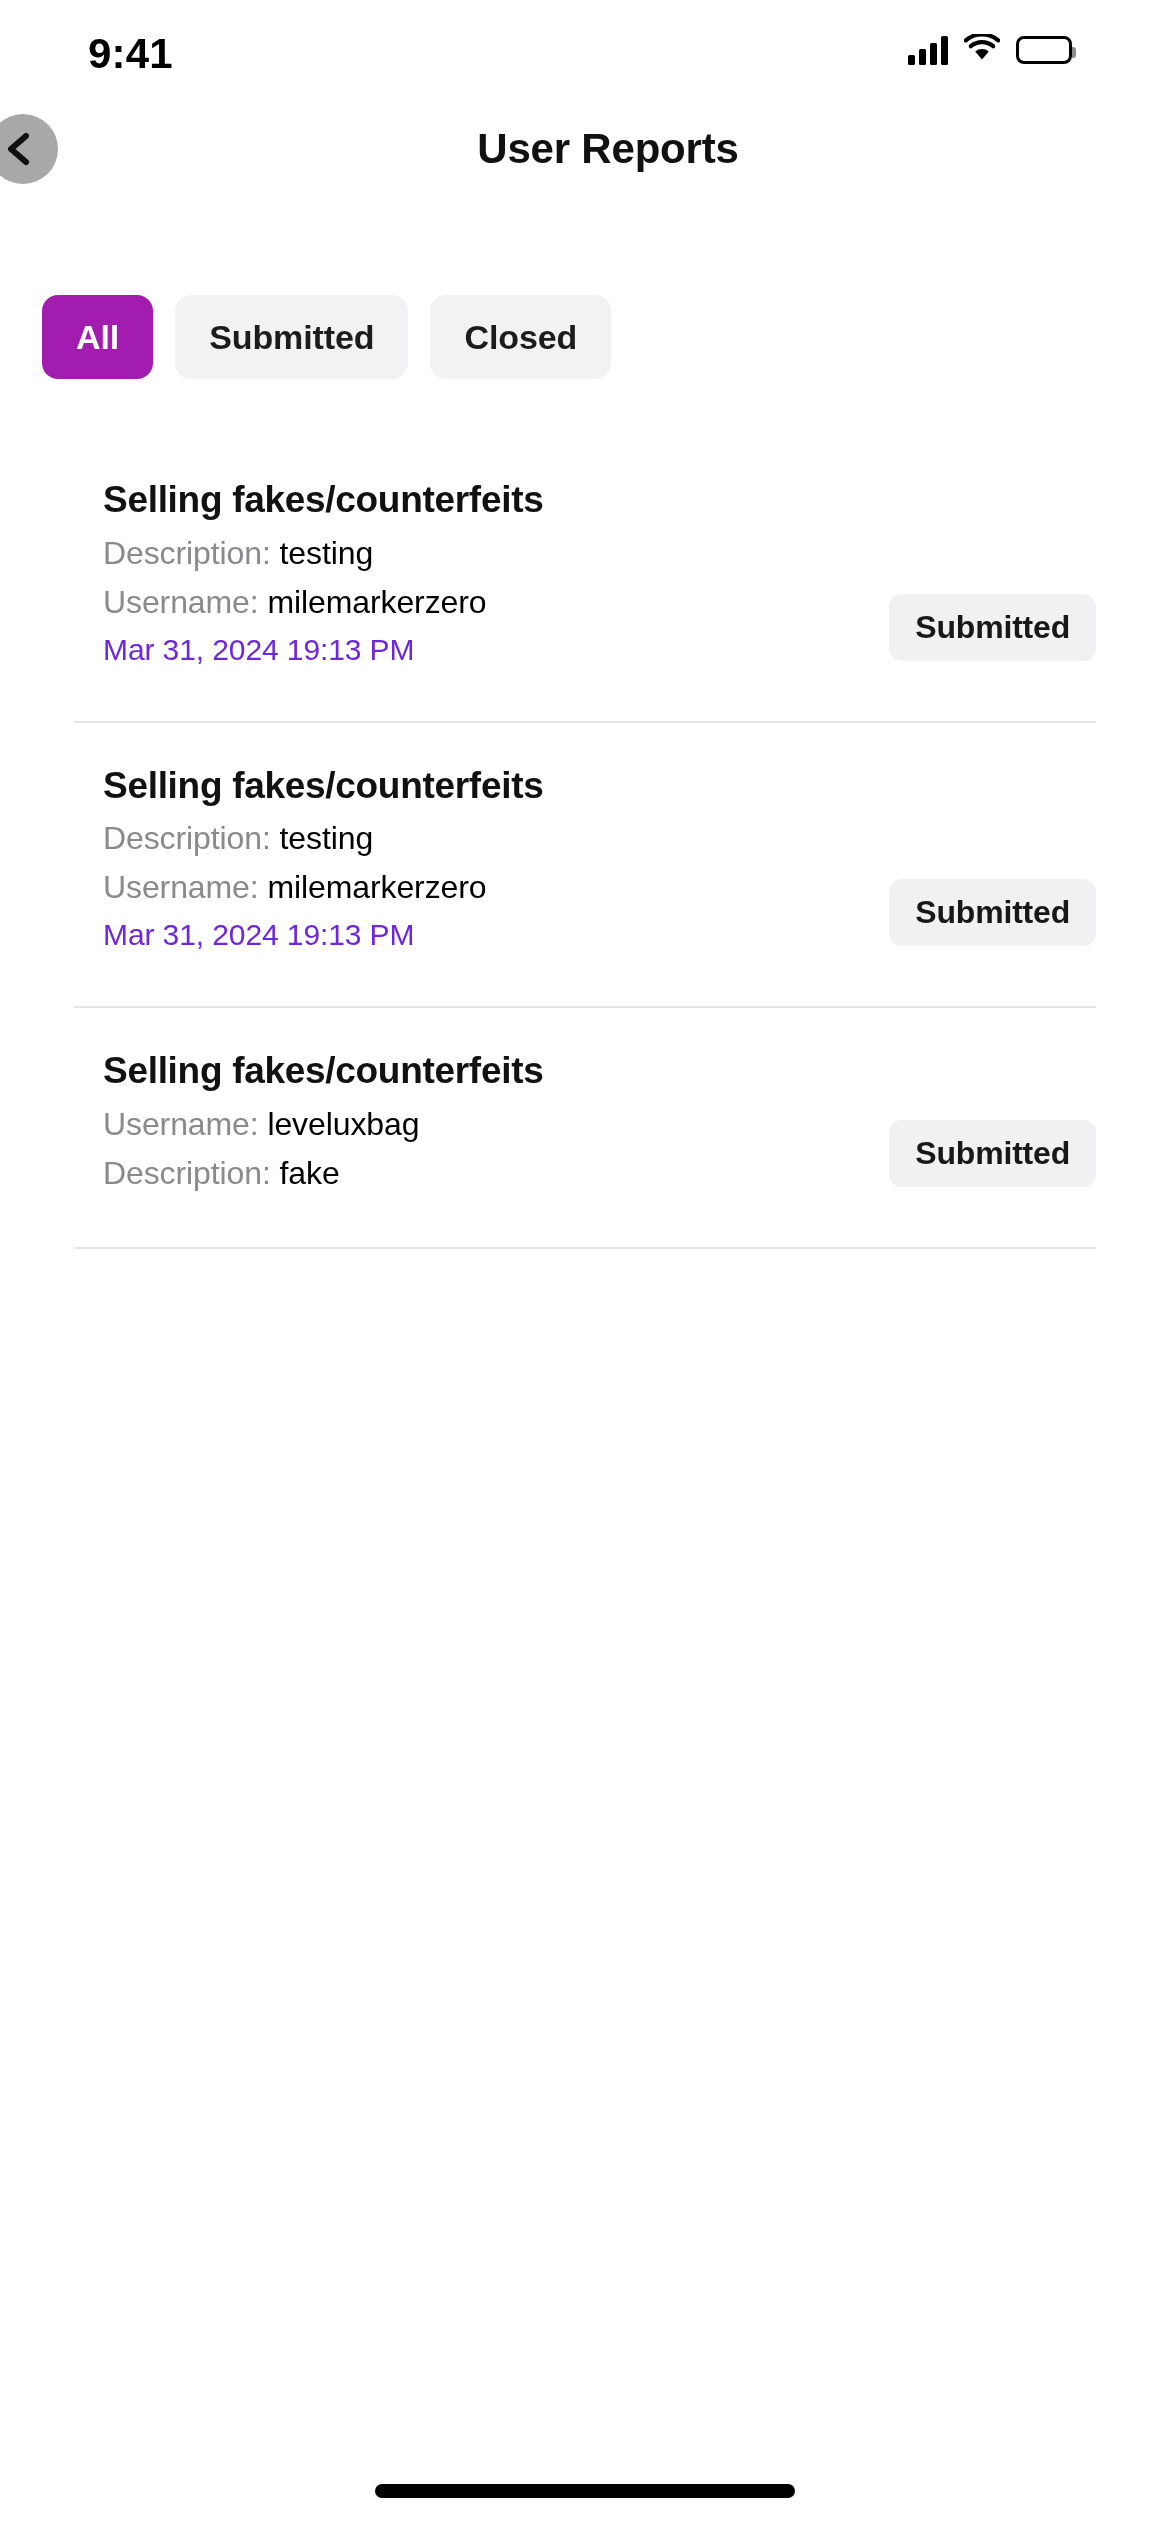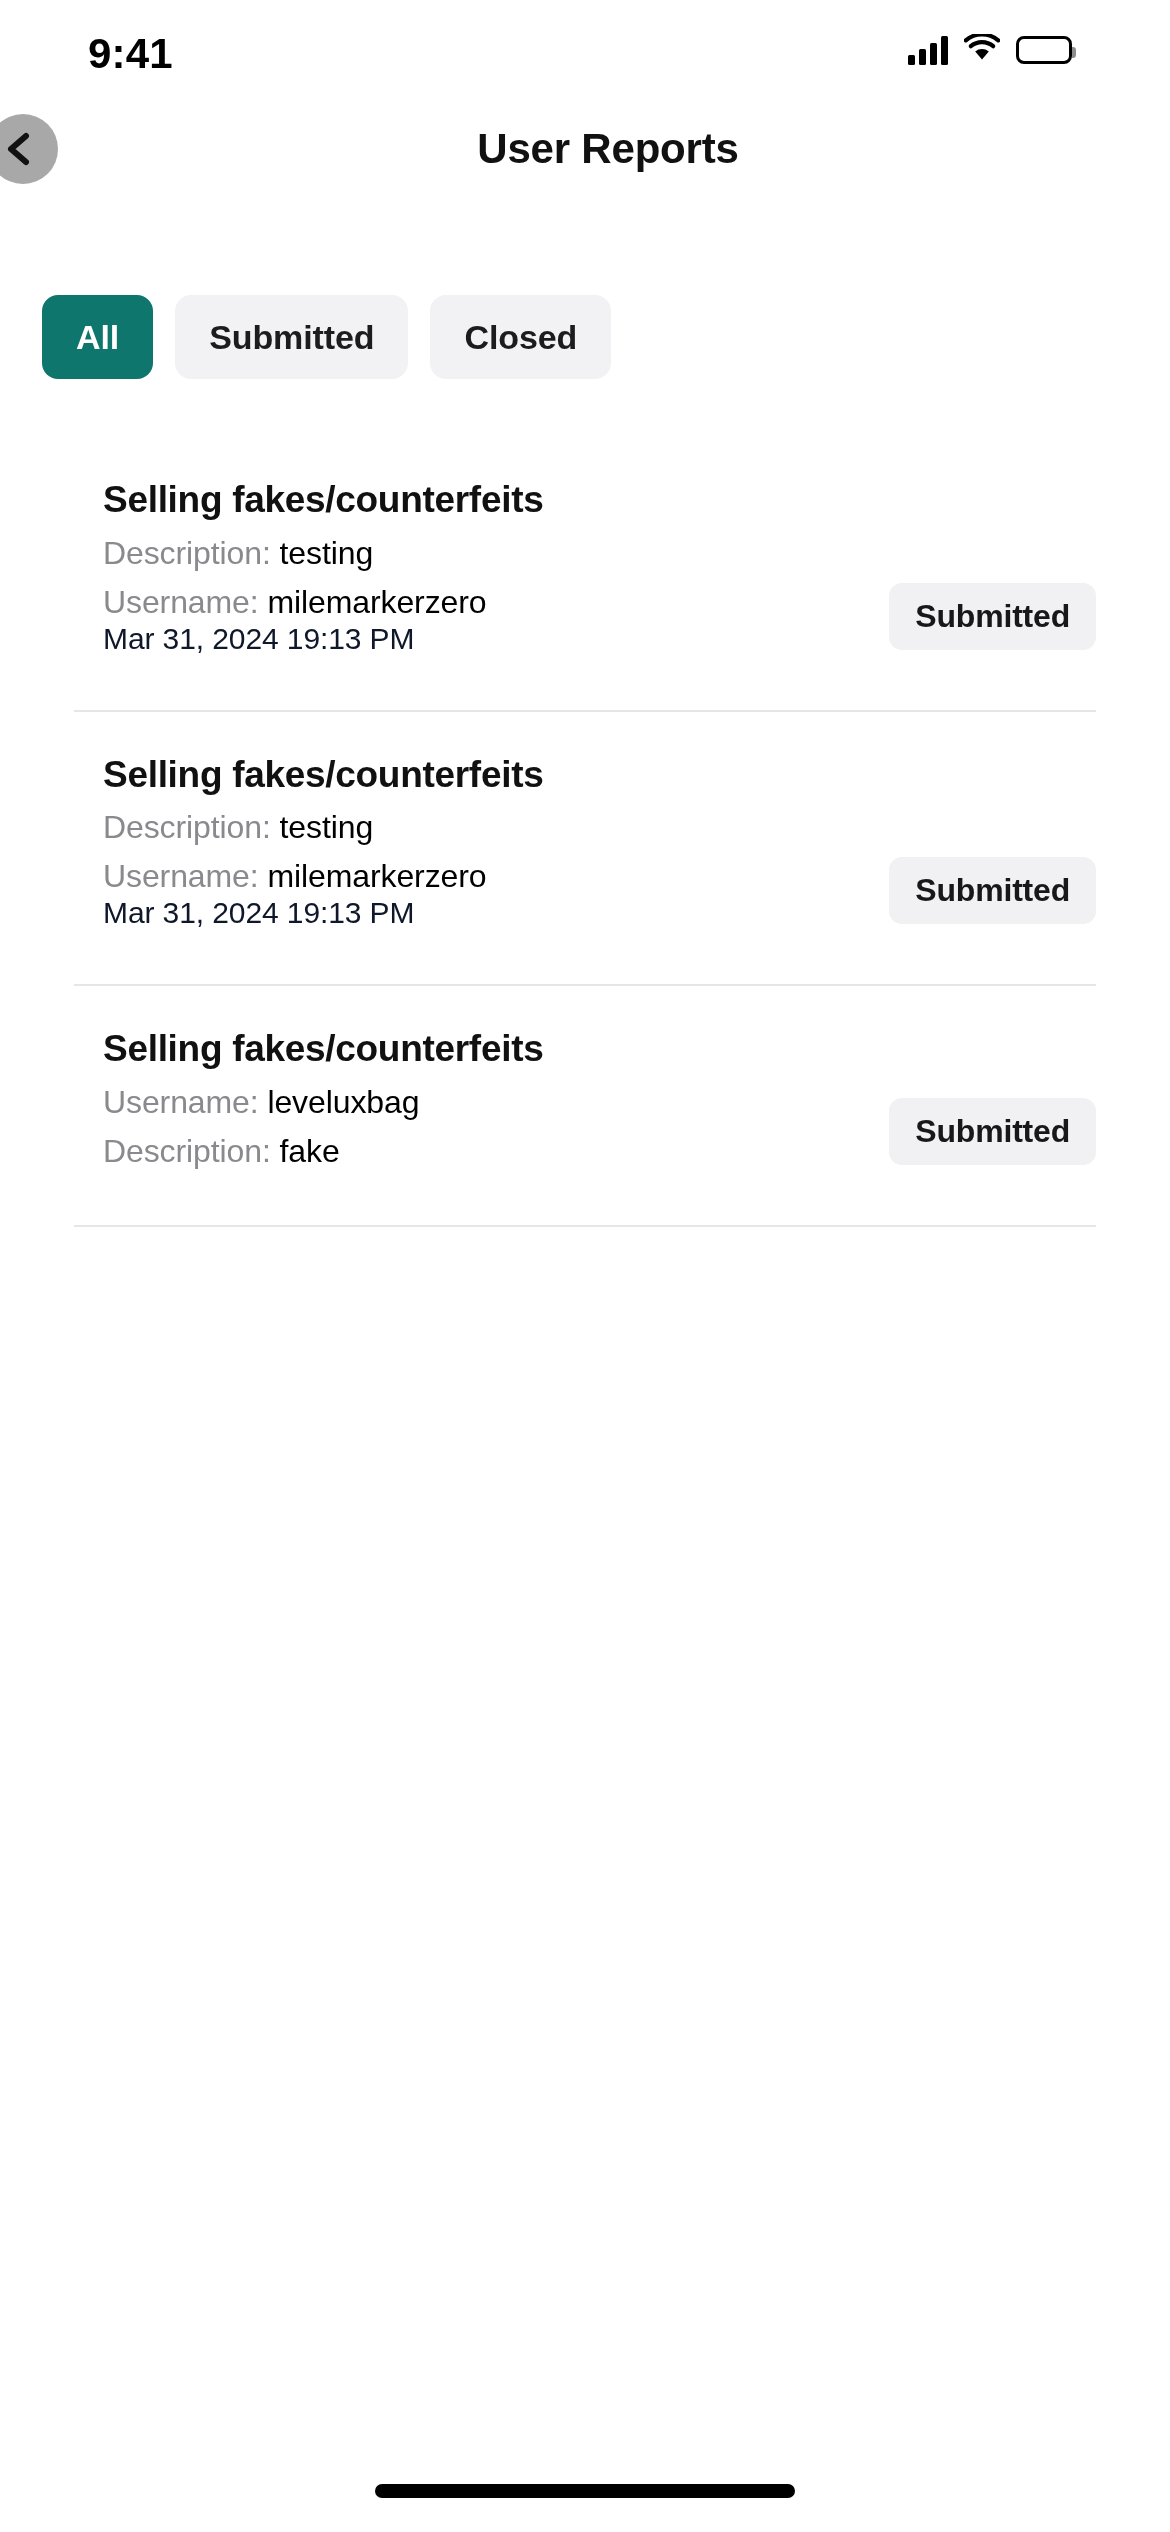--- a/index.html
+++ b/index.html
@@ -65,38 +65,39 @@
     display:flex; gap:22px;
   }
   .tab {
     height:84px; padding:0 34px;
     border-radius:16px;
     display:flex; align-items:center; justify-content:center;
     font-size:34px; font-weight:600; letter-spacing:-0.1px;
     background:#f2f2f4; color:#1c1c1e;
     cursor:pointer; user-select:none;
   }
-  .tab.active { background:#0f766e; color:#ffffff; }
+  .tab.active { background:#a21caf; color:#ffffff; }
 
   
   .list { position:absolute; top:437px; left:0; width:1170px; }
   .report-card { position:relative; width:1170px; padding:0 74px 0 103px; }
   .report-inner { position:relative; padding-top:40px; padding-bottom:0; }
   .report-title {
     font-size:37px; font-weight:700; color:#111;
     letter-spacing:-0.3px; line-height:1.26;
   }
   .report-line {
     margin-top:9px;
     font-size:32px; line-height:1.25; letter-spacing:-0.1px;
     color:#8a8a8e;
   }
   .report-line .val { color:#000000; }
   .report-meta {
-    font-size:30px; color:#0f172a; letter-spacing:-0.1px;
+    margin-top:11px;
+    font-size:30px; color:#6d28d9; letter-spacing:-0.1px;
   }
   .badge {
     position:absolute; right:0; bottom:6px;
     background:#f1f1f3; color:#18181a;
     font-size:32px; font-weight:700; letter-spacing:-0.2px;
     padding:15px 26px; border-radius:13px;
     cursor:pointer;
   }
   .divider {
     margin:0 74px; height:2px; background:#e6e6e8;

